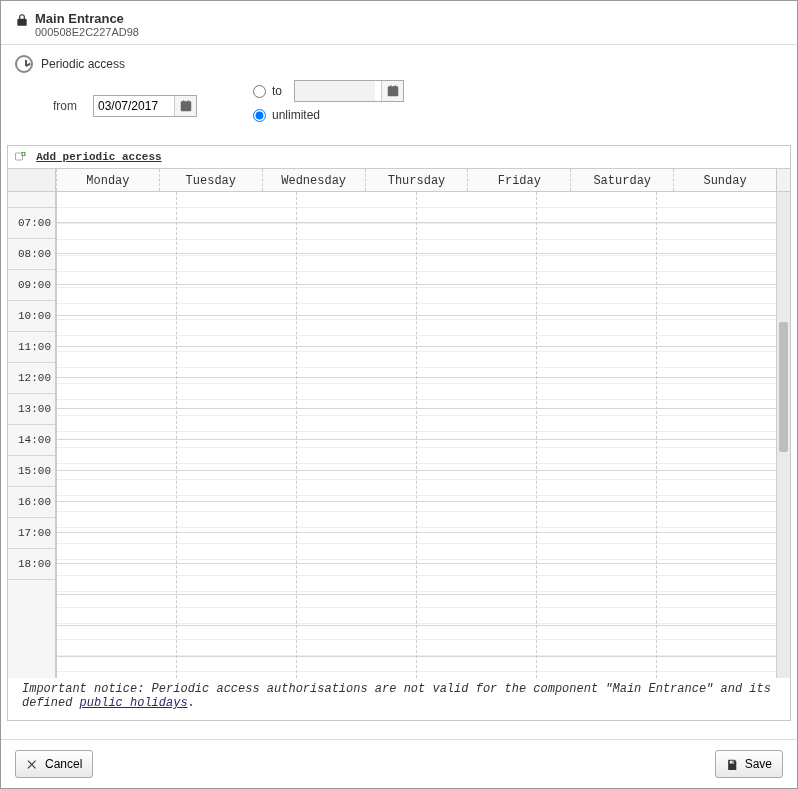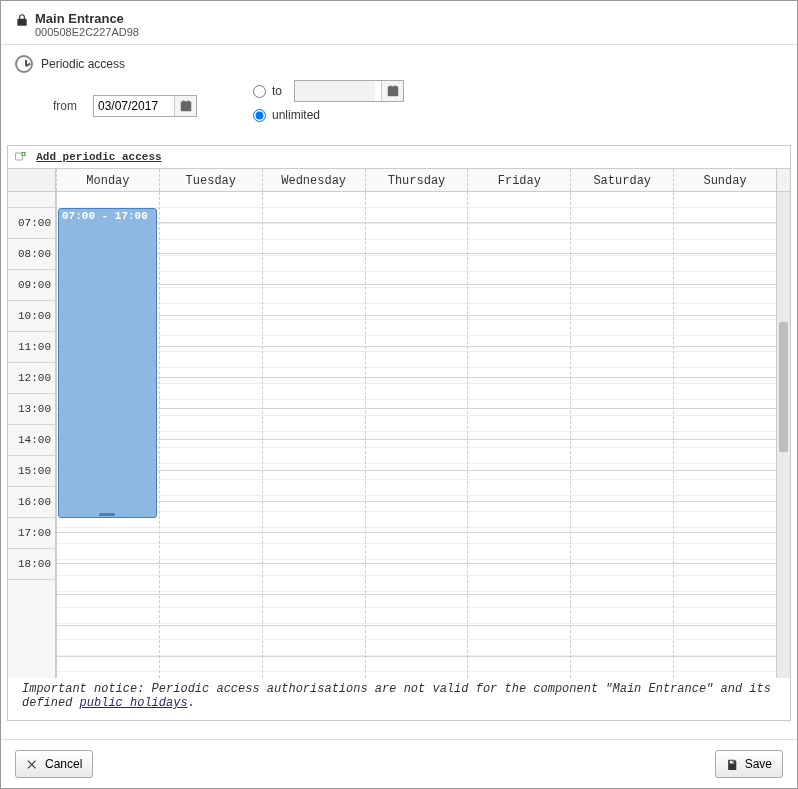--- a/index.html
+++ b/index.html
@@ -203,26 +203,20 @@
         <div class="time-row">11:00</div>
         <div class="time-row">12:00</div>
         <div class="time-row">13:00</div>
         <div class="time-row">14:00</div>
         <div class="time-row">15:00</div>
         <div class="time-row">16:00</div>
         <div class="time-row">17:00</div>
         <div class="time-row">18:00</div>
       </div>
       <div class="days" style="margin-top:0;">
-        <div class="day-col">
-          <div class="event" style="top:16px; height:310px;">
-            <span>07:00 - 17:00</span>
-            <span class="handle"></span>
-          </div>
-        </div>
         <div class="day-col"></div>
         <div class="day-col"></div>
         <div class="day-col"></div>
         <div class="day-col"></div>
         <div class="day-col"></div>
         <div class="day-col"></div>
       </div>
       <div class="vscroll">
         <div class="thumb" style="top:130px; height:130px;"></div>
       </div>

